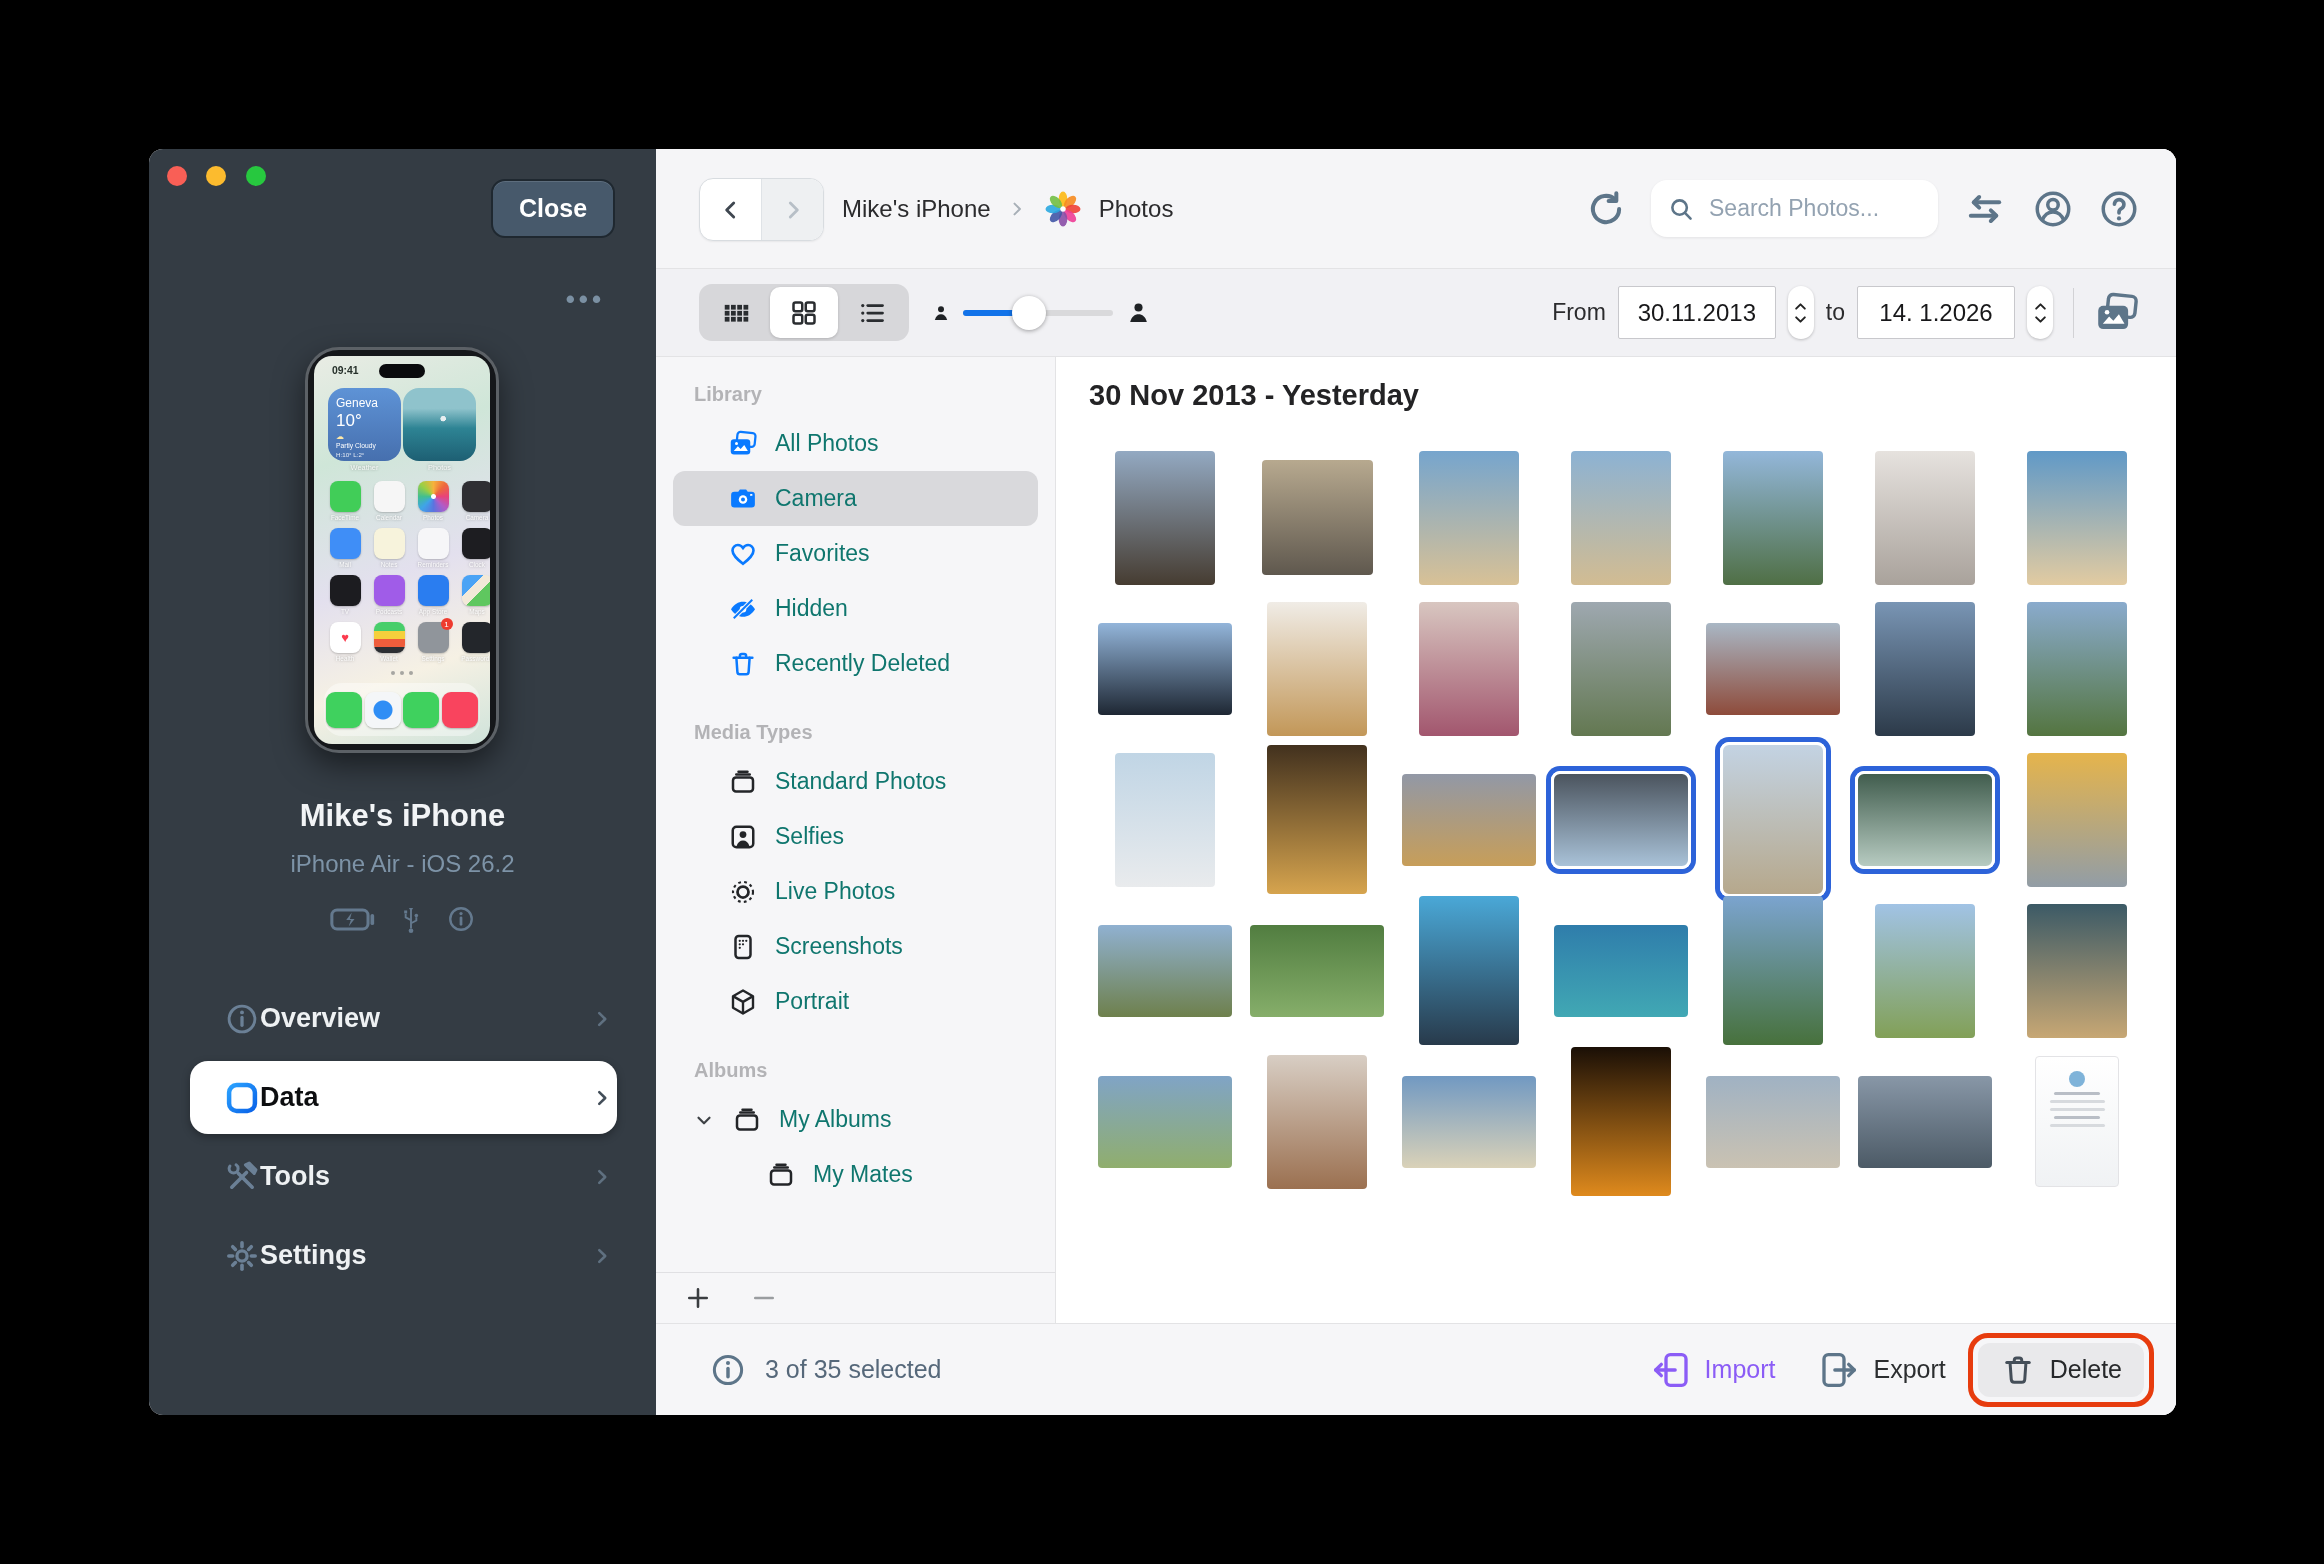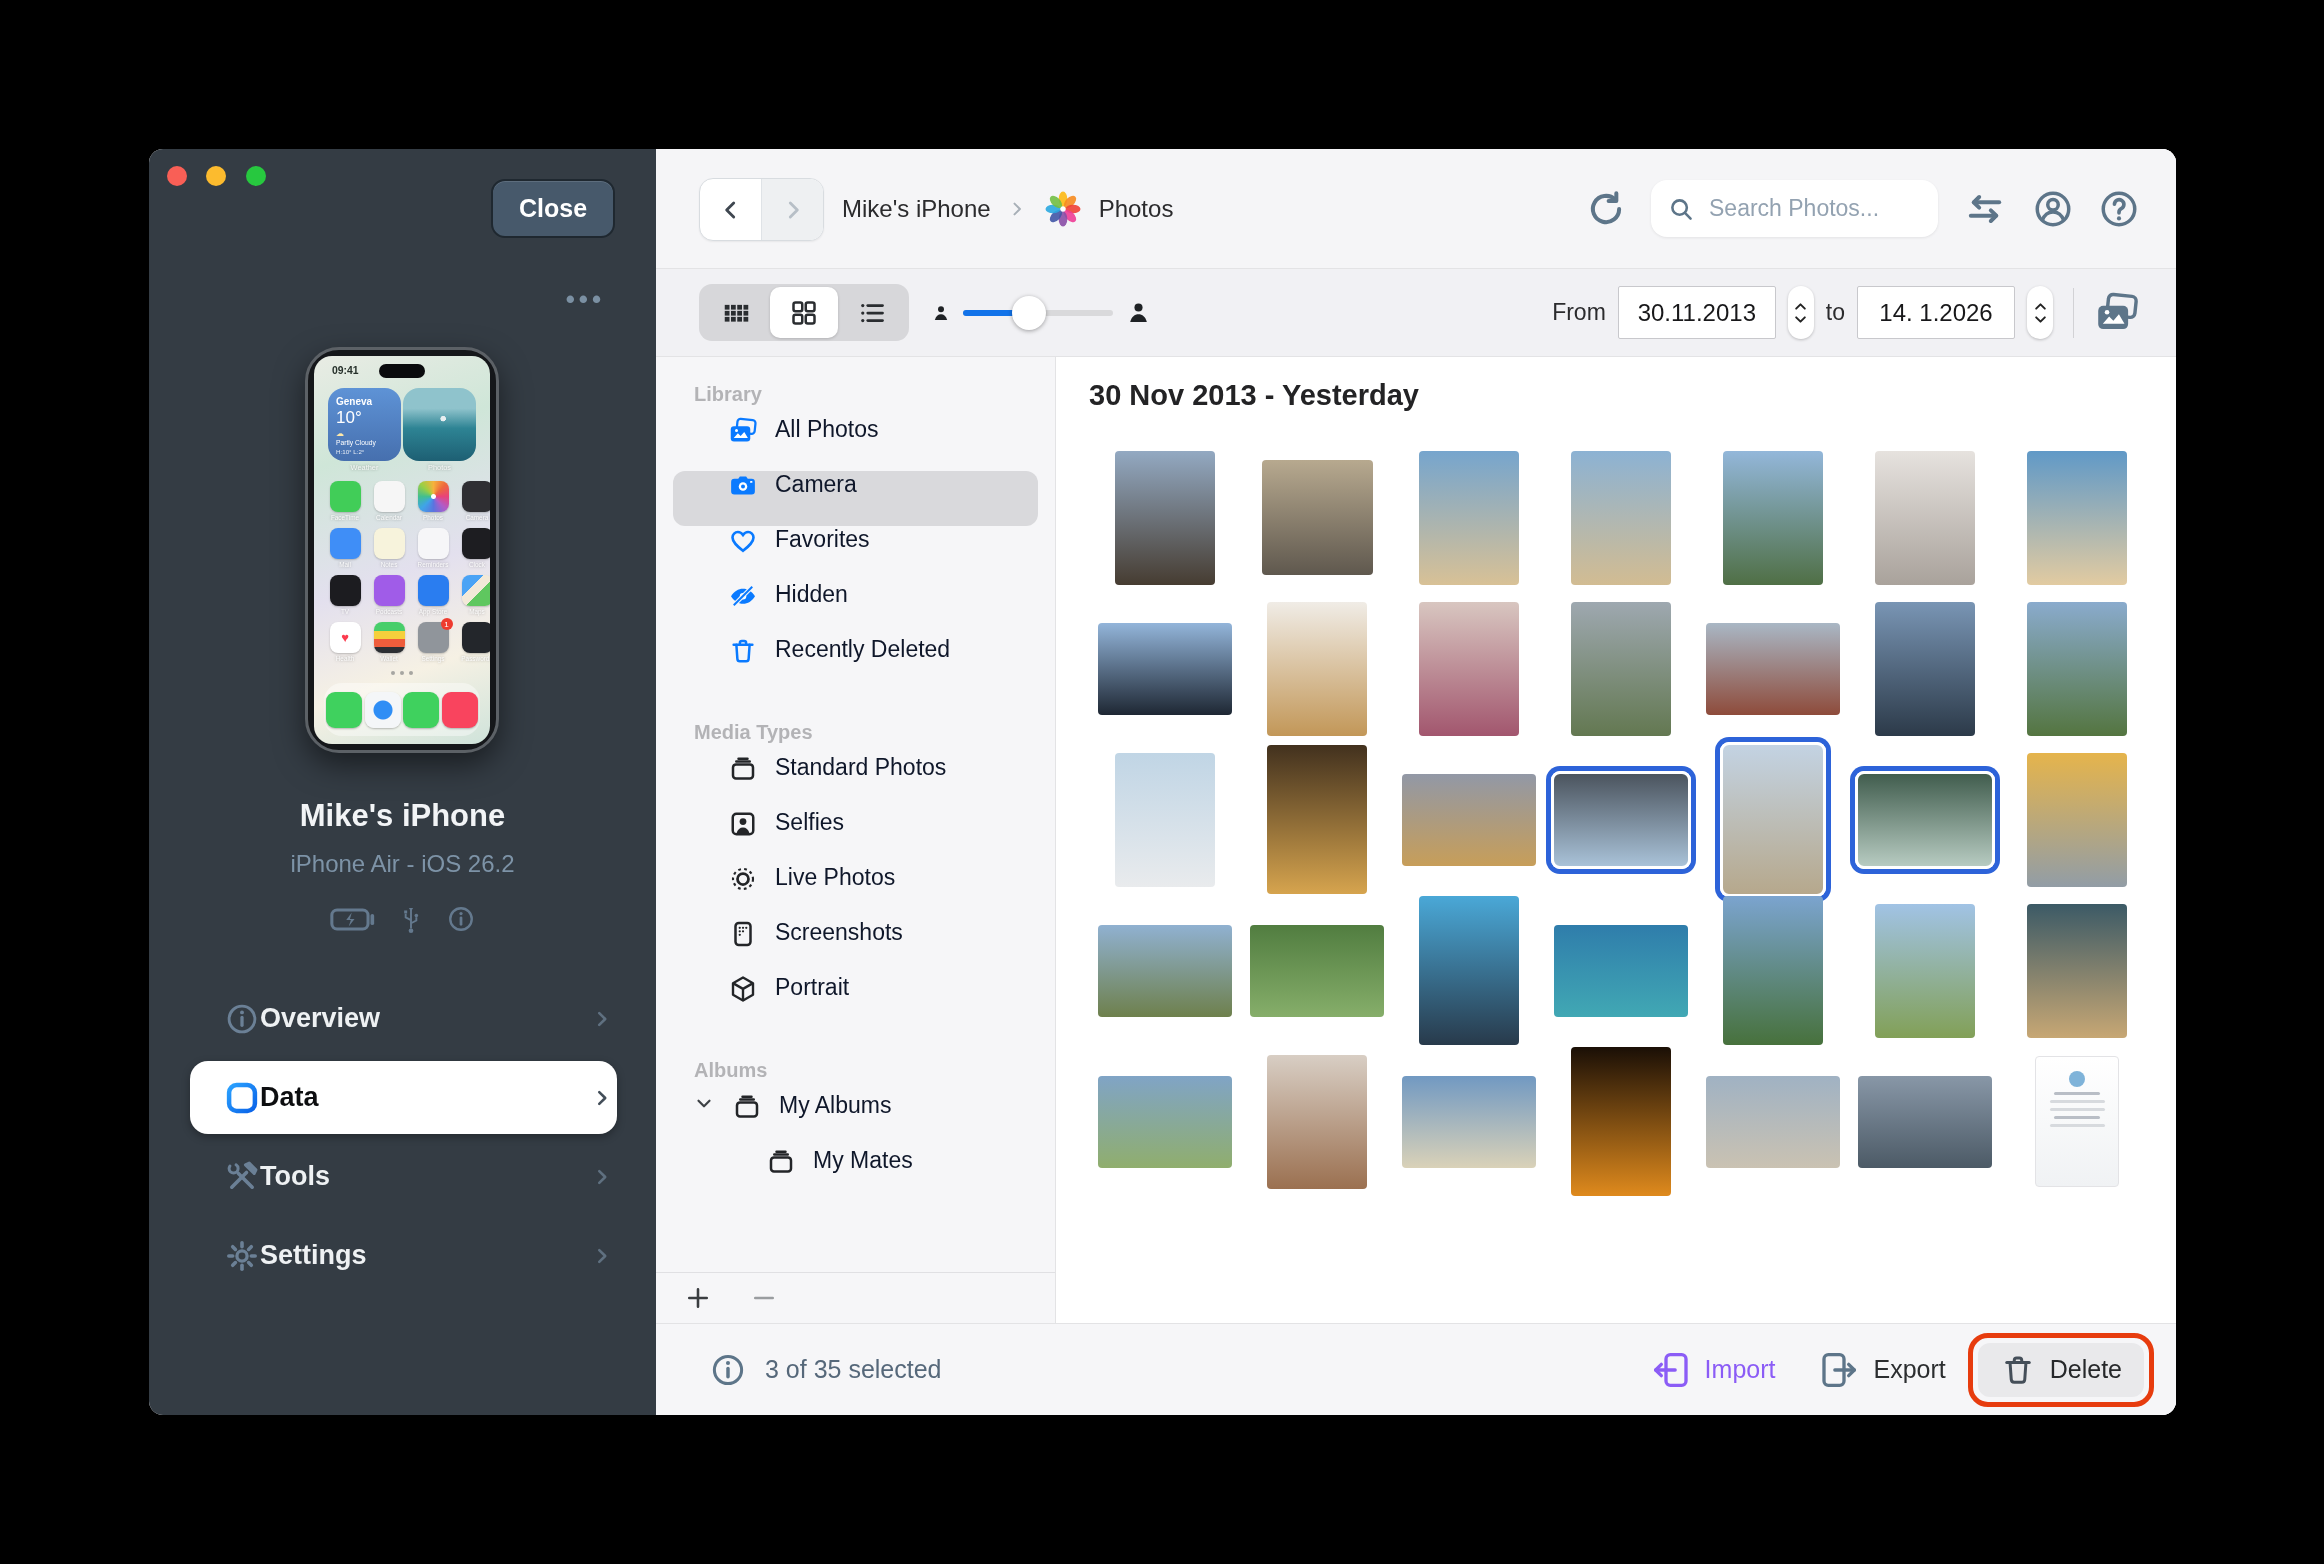--- a/index.html
+++ b/index.html
@@ -14,21 +14,21 @@
   .tl.yellow{left:57px;background:#fcbb2e;}
   .tl.green{left:97px;background:#27c83f;}
   .close-btn{position:absolute;left:342px;top:30px;width:124px;height:59px;background:#47596b;border:2px solid #1f2830;border-radius:14px;color:#fff;font-size:25px;font-weight:bold;font-family:inherit;box-shadow:inset 0 1px 0 rgba(255,255,255,.12);}
   .ellipsis{position:absolute;right:51px;top:135px;color:#7b90a3;font-size:26px;letter-spacing:4px;font-weight:bold;}
   .phone{position:absolute;left:156px;top:198px;width:194px;height:406px;background:#15171a;border:3px solid #5c6166;border-radius:34px;padding:6px;box-sizing:border-box;box-shadow:0 12px 30px rgba(0,0,0,.5);}
   .phone-screen{position:relative;width:100%;height:100%;border-radius:18px;overflow:hidden;background:linear-gradient(160deg,#e9ece4 0%,#cfe6d8 25%,#e3e0ee 55%,#f6f1e4 78%,#cfe3da 100%);}
   .p-time{position:absolute;left:18px;top:9px;font-size:10.4px;font-weight:bold;color:#26302a;}
   .p-island{position:absolute;top:8px;left:50%;transform:translateX(-50%);width:46px;height:14px;background:#0a0b0d;border-radius:8px;}
   .p-widgets{position:absolute;top:32px;left:14px;right:14px;display:flex;justify-content:space-between;}
   .p-weather{width:73px;height:73px;border-radius:16px;background:linear-gradient(180deg,#5e93d6,#466fae);padding:8px;box-sizing:border-box;color:#fff;}
-  .pw-city{font-size:10px;font-weight:bold;}
+  .pw-city{font-size:12px;font-weight:normal;}
   .pw-temp{font-size:17px;font-weight:300;margin-top:1px;}
   .pw-cloud{font-size:8px;color:#ffe9a8;margin-top:3px;line-height:6px;}
   .pw-cond{font-size:6.7px;margin-top:2px;}
   .pw-hilo{font-size:6.2px;opacity:.85;margin-top:2px;}
   .p-photosw{width:73px;height:73px;border-radius:16px;background:radial-gradient(circle at 55% 42%,#e8eef0 0 2.5px,rgba(0,0,0,0) 3px),linear-gradient(180deg,#8fc3cc 0 28%,#2e8494 55%,#1d5f73);}
   .p-wlabels{position:absolute;top:107px;left:14px;right:14px;display:flex;justify-content:space-between;}
   .p-wlabels span{width:73px;text-align:center;font-size:7.4px;color:rgba(255,255,255,.85);text-shadow:0 0 3px rgba(0,0,0,.35);}
   #app-grid{position:absolute;left:9px;right:9px;top:125px;display:grid;grid-template-columns:repeat(4,1fr);row-gap:7px;justify-items:center;}
   .app{width:44px;display:flex;flex-direction:column;align-items:center;}
   .app-ic{width:31px;height:31px;border-radius:8px;position:relative;display:flex;align-items:center;justify-content:center;box-shadow:0 1px 2px rgba(0,0,0,.22);}
@@ -76,21 +76,21 @@
   .datefield{width:156px;height:51px;background:#fff;border:1px solid #c8c8cc;border-radius:2px;display:flex;align-items:center;justify-content:center;font-size:24px;color:#18181a;}
   .stepper{width:26px;height:53px;background:#fff;border-radius:13px;box-shadow:0 1px 3px rgba(0,0,0,.22);display:flex;flex-direction:column;align-items:center;justify-content:center;gap:4px;color:#222;}
   .vdiv{width:1px;height:50px;background:#d2d2d5;margin:0 8px;}
   .fb-photos{color:#5d7589;}
 
   .contentrow{flex:1;display:flex;min-height:0;}
   .libsidebar{width:399px;flex:none;background:#f6f6f8;border-right:1px solid #e3e3e5;position:relative;}
   #lib-sections{padding-top:26px;}
   .sec-header{margin:30px 0 10px 38px;font-size:20px;font-weight:bold;color:#b3b3b6;}
   .sec-header:first-child{margin-top:0;}
-  .lib-item{height:55px;margin:0 17px;border-radius:12px;display:flex;gap:17px;padding-left:55px;box-sizing:border-box;font-size:23px;color:#0f172a;}
+  .lib-item{height:55px;margin:0 17px;border-radius:12px;display:flex;align-items:center;gap:17px;padding-left:55px;box-sizing:border-box;font-size:23px;color:#0f766e;}
   .lib-item.has-chev{padding-left:20px;}
   .lib-item.indent{padding-left:93px;}
   .lib-sel{background:#d9d9dc;}
   .lib-ic{color:#232528;}
   .lib-ic.blue{color:#0a7aff;}
   .lib-chev{color:#3e4246;}
   .lib-footer{position:absolute;bottom:0;left:0;right:0;height:50px;border-top:1px solid #e0e0e3;display:flex;align-items:center;gap:38px;padding-left:28px;}
   .lf-plus{color:#3a3d40;}
   .lf-minus{color:#9a9da0;}
 

